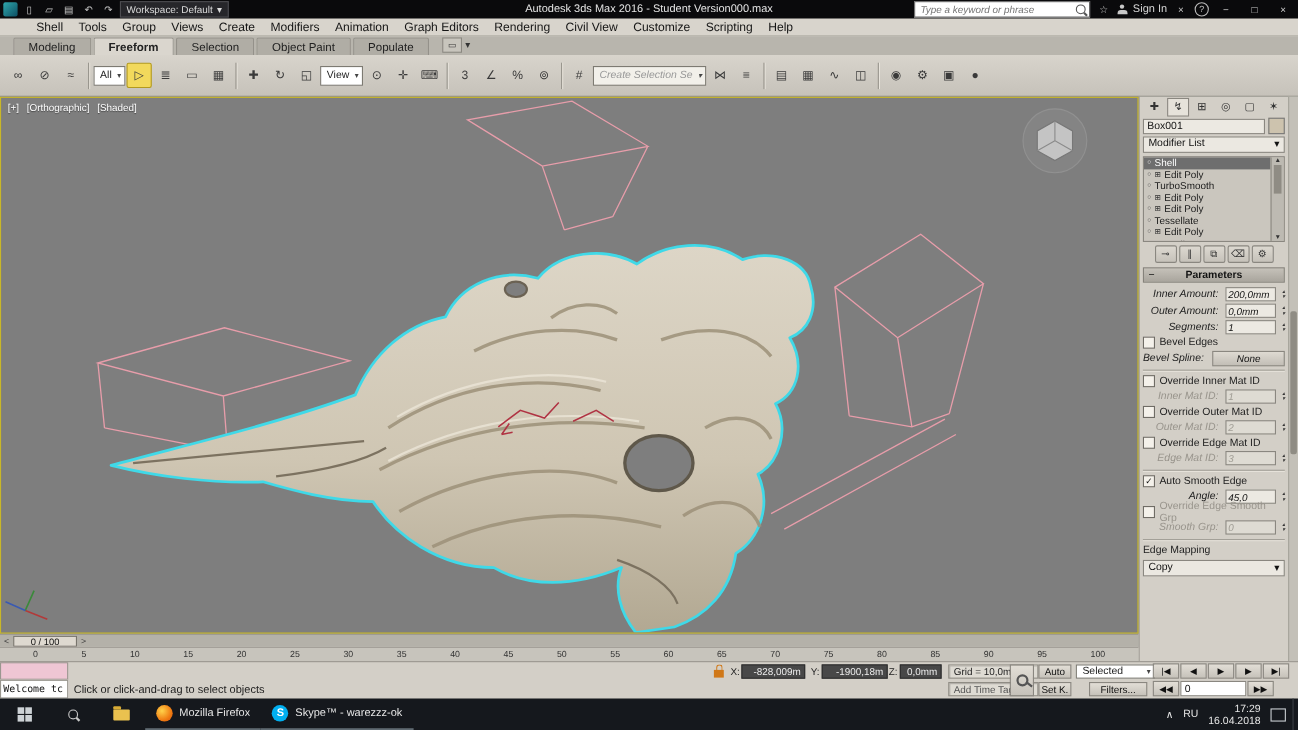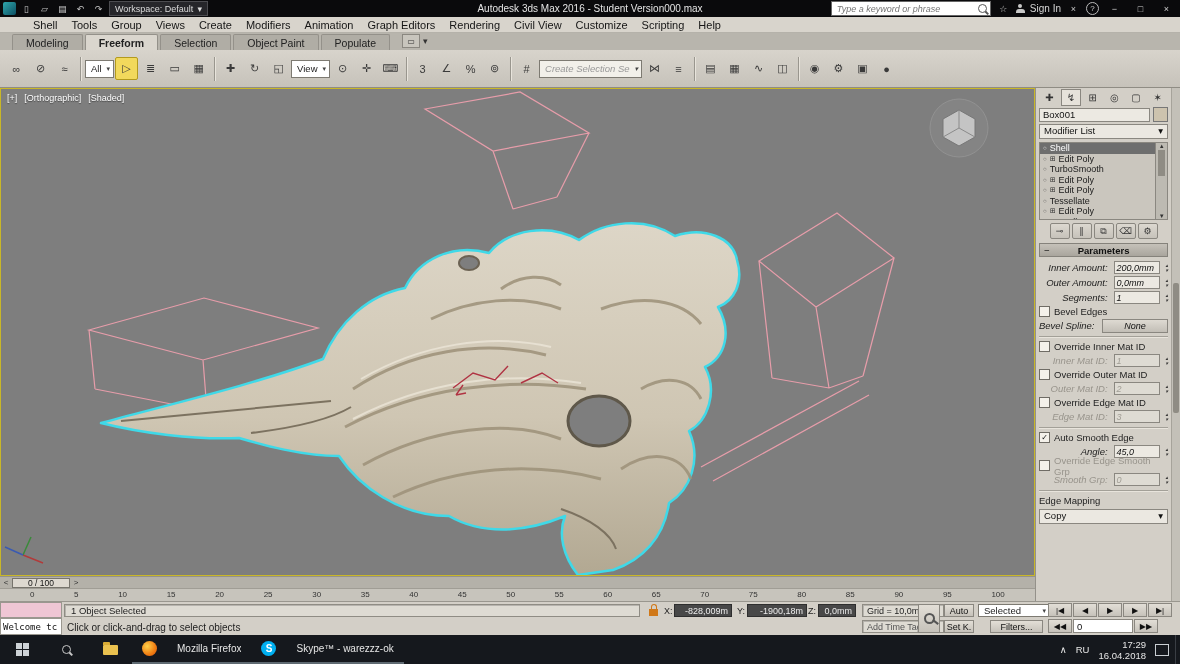--- a/index.html
+++ b/index.html
@@ -113,21 +113,21 @@
   .keyico{width:7px;height:7px;border:2px solid #555;border-radius:50%;position:relative;}
   .keyico::after{content:"";position:absolute;left:6px;top:6px;width:7px;height:2px;background:#555;transform:rotate(38deg);}
   .pb-btn{width:24px;height:14px;font-size:8px;}
   
   .taskbar{position:absolute;top:635px;left:0;width:100%;height:29px;background:#15181d;display:flex;align-items:stretch;color:#e6e6e6;box-sizing:border-box;}
   .tb-btn{width:44px;display:flex;align-items:center;justify-content:center;flex:none;}
   .winlogo{display:grid;grid-template-columns:6px 6px;grid-template-rows:6px 6px;gap:1px;}
   .winlogo i{background:#cdd2d6;}
   .folder{width:15px;height:10px;background:#eac14f;border-radius:1px;position:relative;}
   .folder::before{content:"";position:absolute;top:-3px;left:0;width:7px;height:3px;background:#d8ab35;border-radius:1px 1px 0 0;}
-  .tb-app{display:flex;align-items:center;gap:20px;padding:0 10px;font-size:10px;max-width:152px;border-bottom:2px solid transparent;flex:none;}
+  .tb-app{display:flex;align-items:center;gap:6px;padding:0 10px;font-size:10px;max-width:152px;border-bottom:2px solid transparent;flex:none;}
   .tb-app .lbl{white-space:nowrap;overflow:hidden;text-overflow:ellipsis;max-width:110px;}
   .tb-app.open{border-bottom-color:#5f6a72;}
   .tb-app.active{background:#3a4047;border-bottom-color:#7ab8e8;}
   .ffx{width:15px;height:15px;border-radius:50%;background:radial-gradient(circle at 35% 35%,#ffd24a,#f07c12 60%,#d5530b);flex:none;}
   .maxico{width:14px;height:14px;background:linear-gradient(135deg,#2aa3a8,#0f5f74);border-radius:2px;flex:none;}
   .skypeico{width:15px;height:15px;border-radius:50%;background:#00aff0;color:#fff;font-size:10px;font-weight:bold;display:flex;align-items:center;justify-content:center;flex:none;}
   .tray{margin-left:auto;display:flex;align-items:center;gap:9px;padding:0 6px;font-size:9.5px;}
   .clock{display:flex;flex-direction:column;align-items:flex-end;line-height:11px;font-size:9.5px;}
   .notif{width:12px;height:10px;border:1px solid #c9ced2;}
   .show-desktop{width:4px;border-left:1px solid #3a3e44;}
@@ -534,21 +534,20 @@
       </div>
       <div class="panel-scroll">
           <span class="pthumb"></span>
         </div>
     </div>
   </div>
 
   <div class="statusarea">
     <div class="listener-pink"></div>
     <div class="listener-white">Welcome tc</div>
-    <div class="sel-field sunken">1 Object Selected</div>
     <div class="prompt">Click or click-and-drag to select objects</div>
     <span class="padlock"></span>
     <span class="coordlab" style="left:664px">X:</span>
     <div class="coordfield" style="left:674px;width:58px">-828,009m</div>
     <span class="coordlab" style="left:737px">Y:</span>
     <div class="coordfield" style="left:747px;width:60px">-1900,18m</div>
     <span class="coordlab" style="left:808px">Z:</span>
     <div class="coordfield" style="left:818px;width:38px">0,0mm</div>
     <div class="sunken" style="position:absolute;left:862px;top:2px;width:82px;height:13px;font-size:9px;display:flex;align-items:center;padding:0 4px;color:#222">Grid = 10,0mm</div>
     <div class="sunken" style="position:absolute;left:862px;top:18px;width:82px;height:13px;font-size:9px;display:flex;align-items:center;padding:0 4px;color:#555">Add Time Tag</div>

